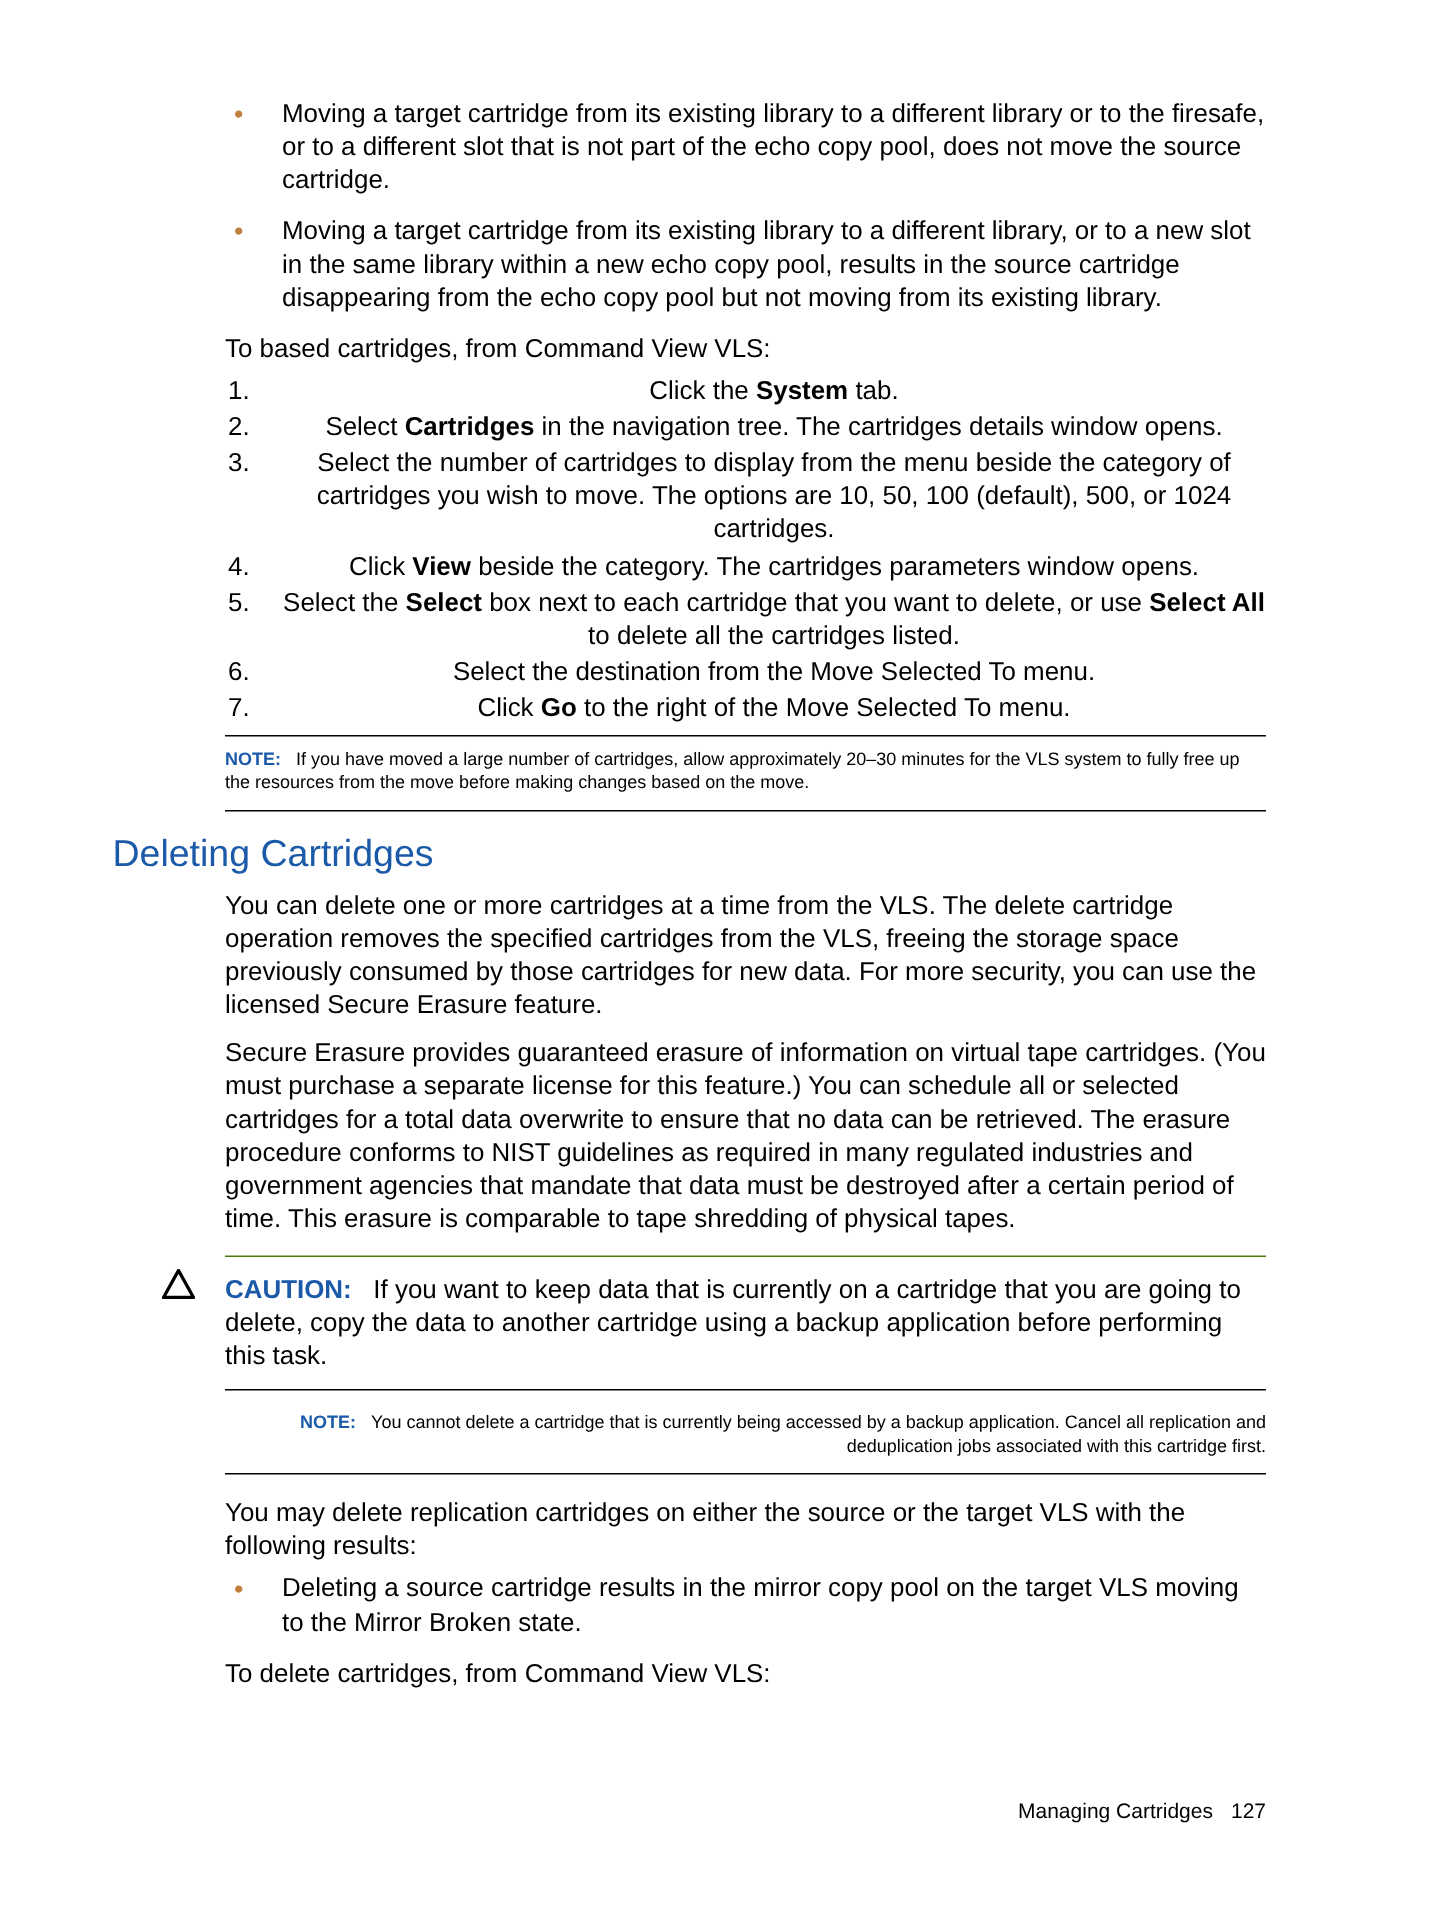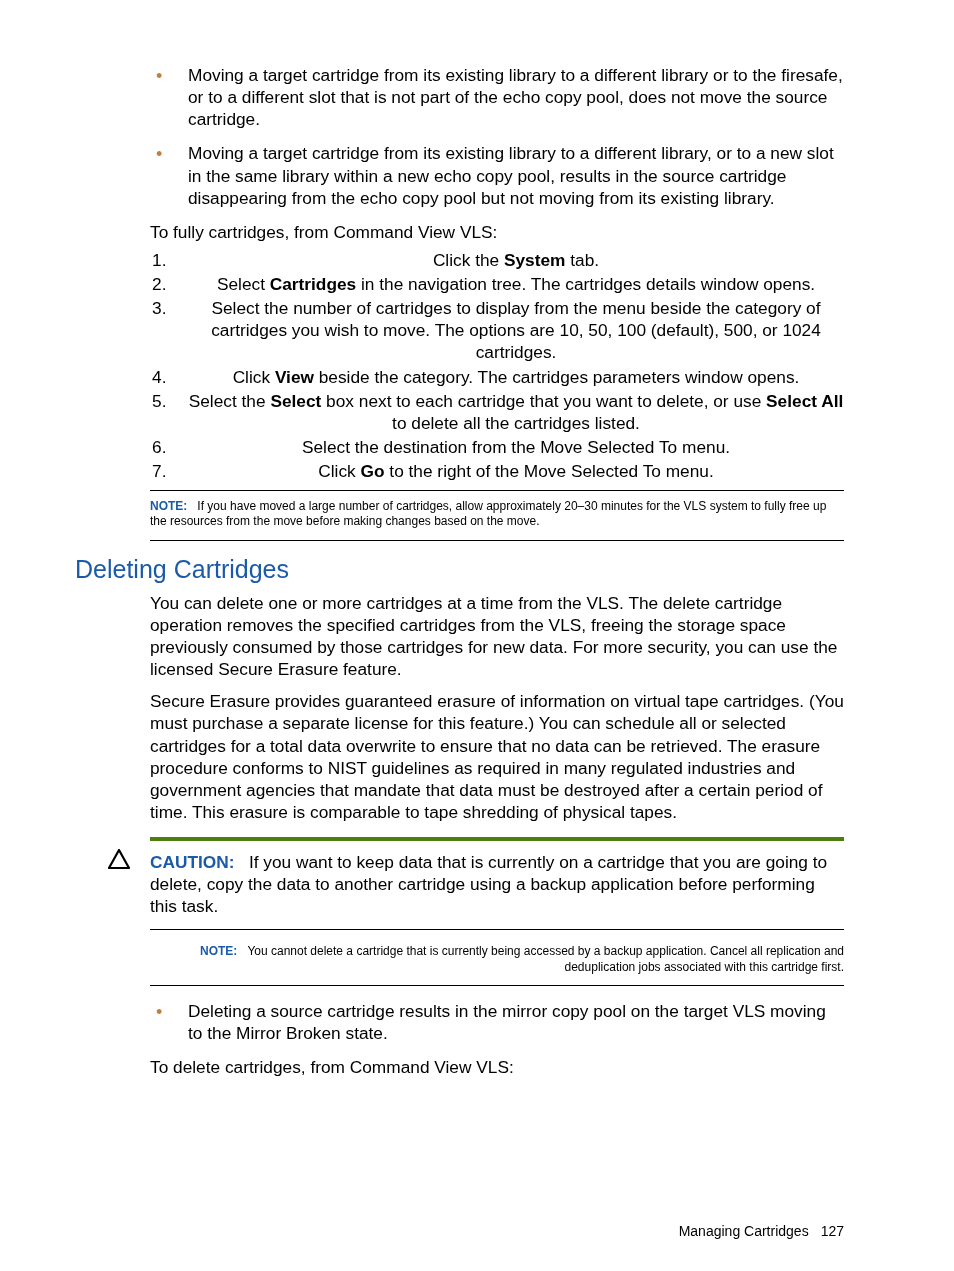--- a/index.html
+++ b/index.html
@@ -80,21 +80,21 @@
     line-height: 1.28;
     font-stretch: condensed;
   }
   .note-label {
     font-weight: bold;
     color: #1a5aa8;
   }
   .caution-row {
     display: flex;
     align-items: flex-start;
-    border-top: 4px solid #4d7c0f;
+    border-top: 1px solid #4d7c0f;
     border-bottom: 1px solid #000;
     padding: 10px 0 12px 0;
     margin: 14px 0 6px 0;
   }
   .caution-icon {
     flex: 0 0 auto;
     margin-left: -42px;
     margin-right: 20px;
     margin-top: -2px;
   }
@@ -111,21 +111,21 @@
   h2.section-heading {
     font-family: Arial, Helvetica, sans-serif;
     font-weight: normal;
     color: #1a5aa8;
     font-size: 25px;
     margin: 12px 0 8px 0;
     font-stretch: condensed;
   }
   .footer {
     position: absolute;
-    bottom: 32px;
+    bottom: 56px;
     right: 75px;
     font-size: 14px;
     font-stretch: condensed;
     color: #000;
   }
   .footer .pg {
     margin-left: 12px;
   }
 </style>
 </head>
@@ -133,21 +133,21 @@
 
 <div class="page">
 
   <div class="content-indent">
 
     <ul class="bullets">
       <li>Moving a target cartridge from its existing library to a different library or to the firesafe, or to a different slot that is not part of the echo copy pool, does not move the source cartridge.</li>
       <li>Moving a target cartridge from its existing library to a different library, or to a new slot in the same library within a new echo copy pool, results in the source cartridge disappearing from the echo copy pool but not moving from its existing library.</li>
     </ul>
 
-    <p class="para">To fully cartridges, from Command View VLS:</p>
+    <p class="para">To based cartridges, from Command View VLS:</p>
 
     <ol class="steps">
       <li>
         <span>Click the </span><span class="strong">System</span><span> tab.</span>
       </li>
       <li>
         <span>Select </span><span class="strong">Cartridges</span><span> in the navigation tree. The cartridges details window opens.</span>
       </li>
       <li>Select the number of cartridges to display from the menu beside the category of cartridges you wish to move. The options are 10, 50, 100 (default), 500, or 1024 cartridges.</li>
       <li>
@@ -182,20 +182,21 @@
       </span>
       <div class="caution-text">
         <span class="caution-label">CAUTION:</span>&nbsp;&nbsp;&nbsp;<span>If you want to keep data that is currently on a cartridge that you are going to delete, copy the data to another cartridge using a backup application before performing this task.</span>
       </div>
     </div>
 
     <div class="note-block" style="border-top:none; margin-top:0;text-align:right;">
       <span class="note-label">NOTE:</span>&nbsp;&nbsp;&nbsp;<span>You cannot delete a cartridge that is currently being accessed by a backup application. Cancel all replication and deduplication jobs associated with this cartridge first.</span>
     </div>
 
+    <p class="para">You may delete replication cartridges on either the source or the target VLS with the following results:</p>
 
     <ul class="bullets">
       <li>Deleting a source cartridge results in the mirror copy pool on the target VLS moving to the Mirror Broken state.</li>
     </ul>
 
     <p class="para">To delete cartridges, from Command View VLS:</p>
 
   </div>
 
   <div class="footer">

